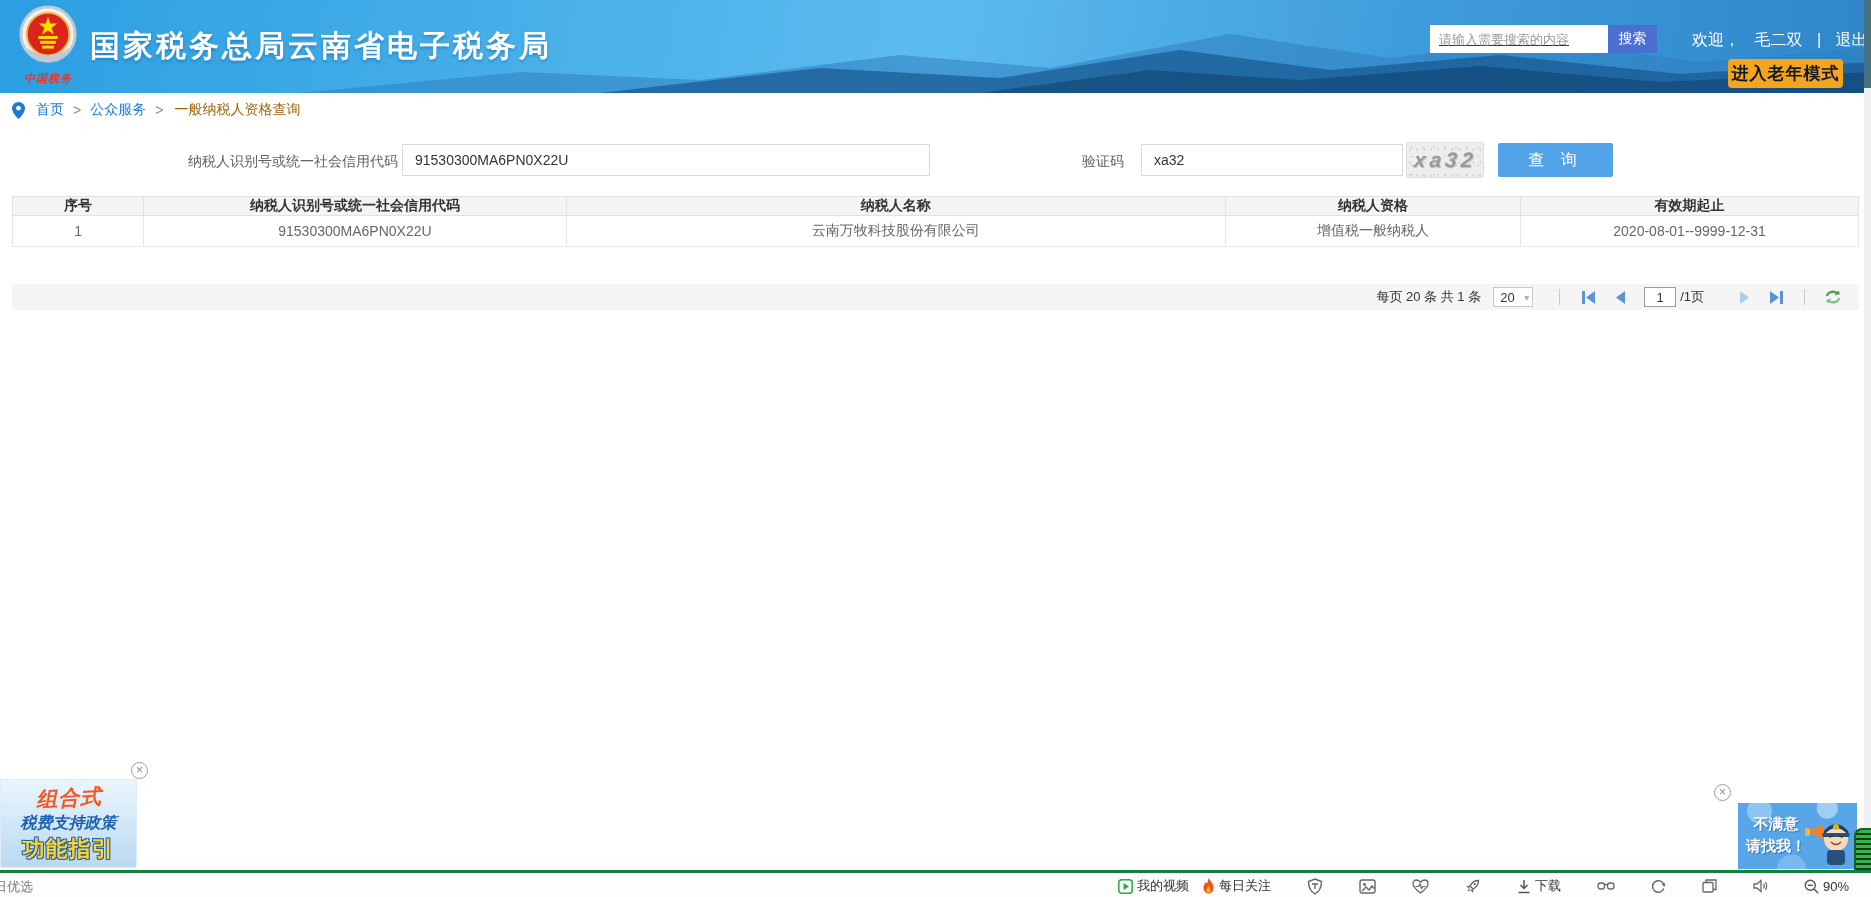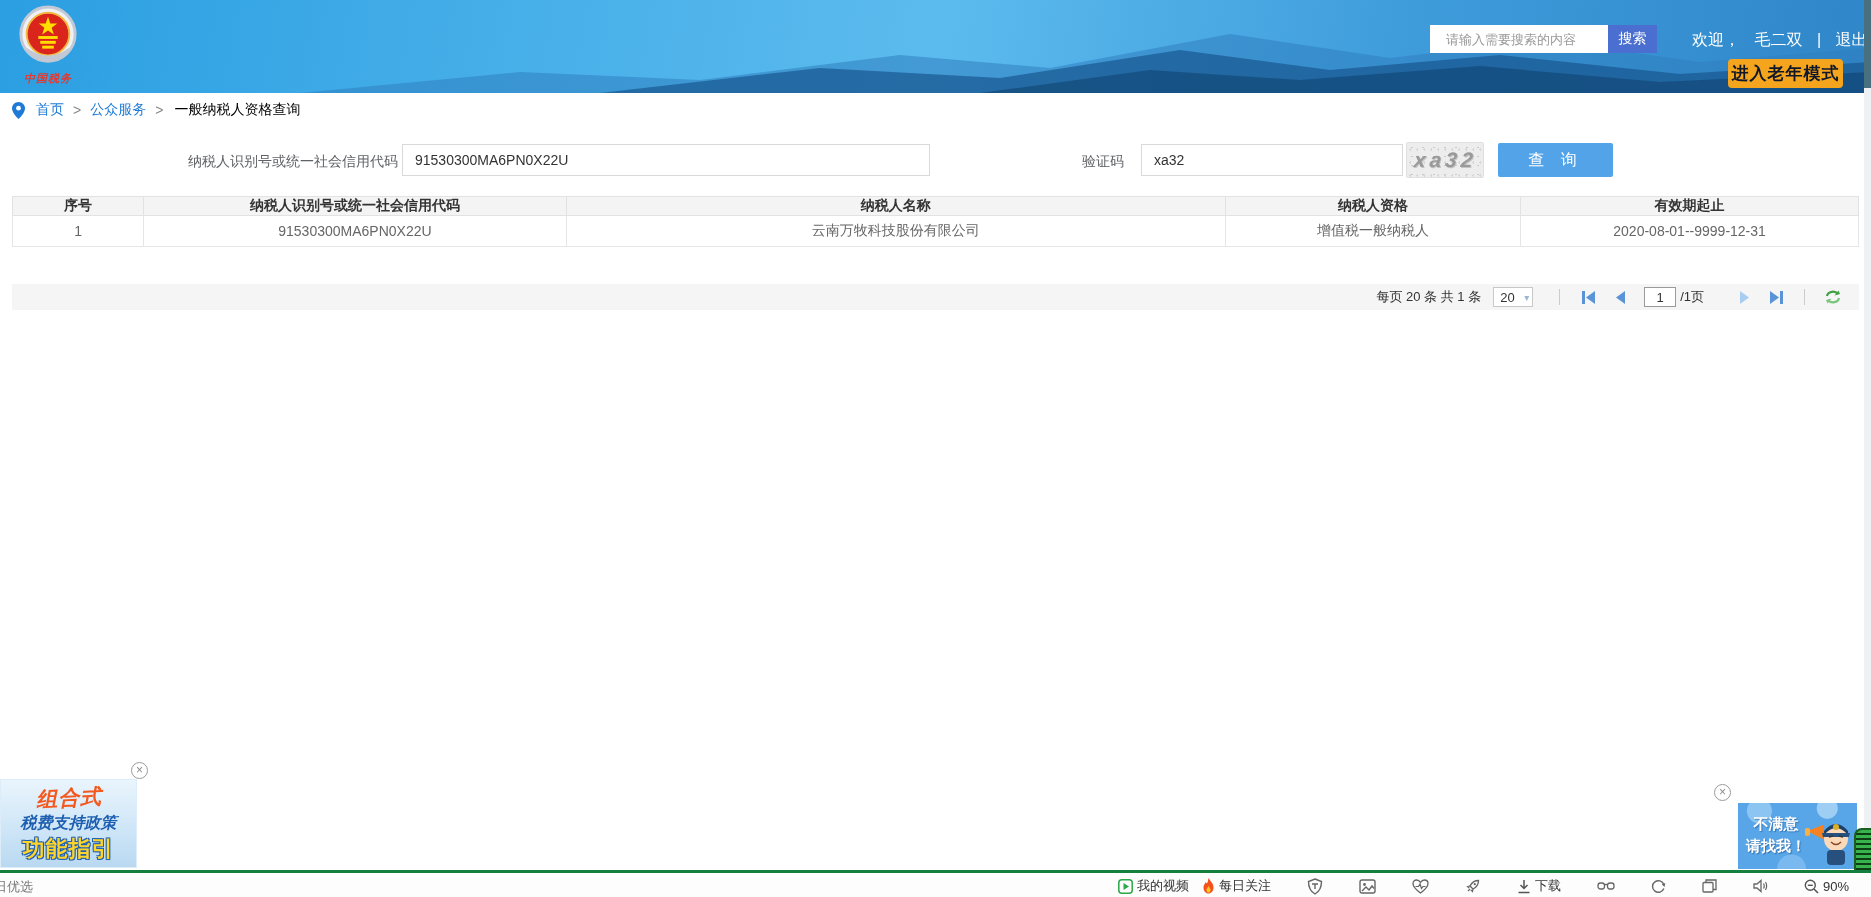--- a/index.html
+++ b/index.html
@@ -10,38 +10,38 @@
   .top-header { position:absolute; left:0; top:0; width:1871px; height:93px;
     background:linear-gradient(100deg,#2b9fe2 0%,#49b0e9 30%,#5cbbee 50%,#3f9cdb 75%,#2f86c8 100%);
     overflow:hidden; }
   .mountains { position:absolute; left:0; bottom:0; width:100%; height:93px; }
   .emblem { position:absolute; left:16px; top:5px; width:64px; height:82px; text-align:center; }
   .emblem-caption { font-size:11px; font-weight:bold; font-style:italic; color:#e8372c;
     letter-spacing:1px; margin-top:-2px; }
   .site-title { position:absolute; left:90px; top:26px; color:#fff; font-size:30px;
     font-weight:bold; letter-spacing:3px; text-shadow:0 2px 3px rgba(10,70,130,.35); white-space:nowrap; }
   .hdr-search-input { position:absolute; left:1430px; top:25px; width:178px; height:28px;
-    border:none; padding:0 16px; font-size:13px; color:#333; outline:none; }
+    border:none; padding:0 9px; font-size:13px; color:#333; outline:none;text-decoration:underline; }
   .hdr-search-input::placeholder { color:#999; }
   .hdr-search-btn { position:absolute; left:1608px; top:25px; width:49px; height:28px;
     background:#4a6fd0; color:#fff; border:none; font-size:14px; cursor:pointer; }
   .welcome { position:absolute; left:1692px; top:30px; color:#fff; font-size:16px; white-space:nowrap; }
   .welcome span { margin-right:10px; }
   .welcome .link { cursor:pointer; }
   .elder-btn { position:absolute; left:1728px; top:59px; width:115px; height:29px;
     background:#f5a51d; color:#0f172a; border:none; border-radius:4px; font-size:17px;
     font-weight:bold; letter-spacing:1px; cursor:pointer; }
 
   
   .breadcrumb { position:absolute; left:12px; top:96px; height:28px; display:flex;
     align-items:center; font-size:14px; color:#999; }
   .breadcrumb .pin { margin-right:7px; display:inline-flex; }
   .breadcrumb .lnk { color:#1d7ad6; cursor:pointer; margin:0 4px; }
   .breadcrumb .sep { margin:0 5px; color:#888; }
-  .breadcrumb .cur { color:#000000; margin-left:6px; }
+  .breadcrumb .cur { color:#a16207; margin-left:6px; }
 
   
   .fld-label { position:absolute; font-size:14px; color:#606266; top:153px; white-space:nowrap; }
   .lbl-taxid { left:188px; width:202px; text-align:right; }
   .lbl-captcha { left:1082px; }
   .txt-input { position:absolute; top:144px; height:32px; border:1px solid #d9d9d9;
     font-size:14px; color:#333; padding:0 12px; outline:none; }
   .in-taxid { left:402px; width:528px; }
   .in-captcha { left:1141px; width:262px; }
   .captcha-img { position:absolute; left:1406px; top:142px; width:78px; height:36px;
@@ -136,20 +136,21 @@
       <circle cx="32" cy="30" r="28" fill="none" stroke="#c3c9d4" stroke-width="3"></circle>
       <circle cx="32" cy="30" r="22" fill="#da251d" stroke="#f3b93f" stroke-width="2"></circle>
       <polygon points="32,12 34.4,19 41.5,19 35.8,23.4 38,30.4 32,26.2 26,30.4 28.2,23.4 22.5,19 29.6,19" fill="#ffde00"></polygon>
       <rect x="22" y="32" width="20" height="3" fill="#ffde00"></rect>
       <rect x="24" y="37" width="16" height="3" fill="#ffde00"></rect>
       <rect x="26" y="42" width="12" height="3" fill="#ffde00"></rect>
       <path d="M10,44 Q32,60 54,44 L50,52 Q32,64 14,52 Z" fill="#c3c9d4"></path>
     </svg>
     <div class="emblem-caption">中国税务</div>
   </div>
+  <div class="site-title">国家税务总局云南省电子税务局</div>
   <input class="hdr-search-input" placeholder="请输入需要搜索的内容" style="">
   <button class="hdr-search-btn">搜索</button>
   <div class="welcome">
     <span>欢迎，</span>
     <span class="link">毛二双</span>
     <span>|</span>
     <span class="link">退出</span>
   </div>
   <button class="elder-btn">进入老年模式</button>
 </div>

